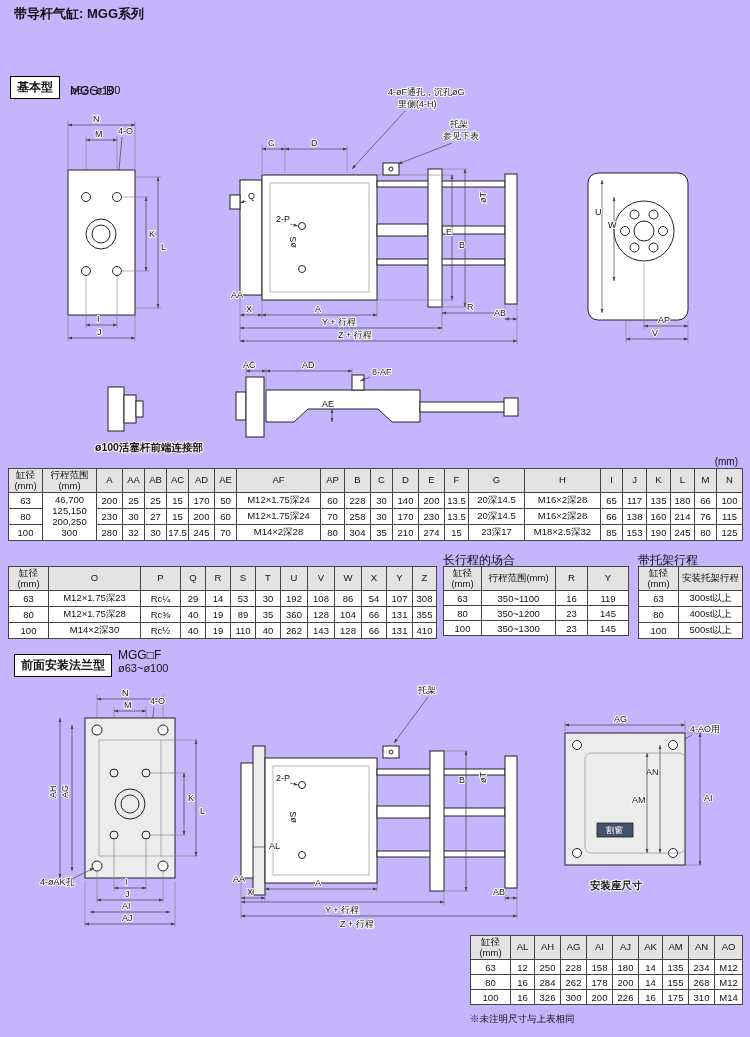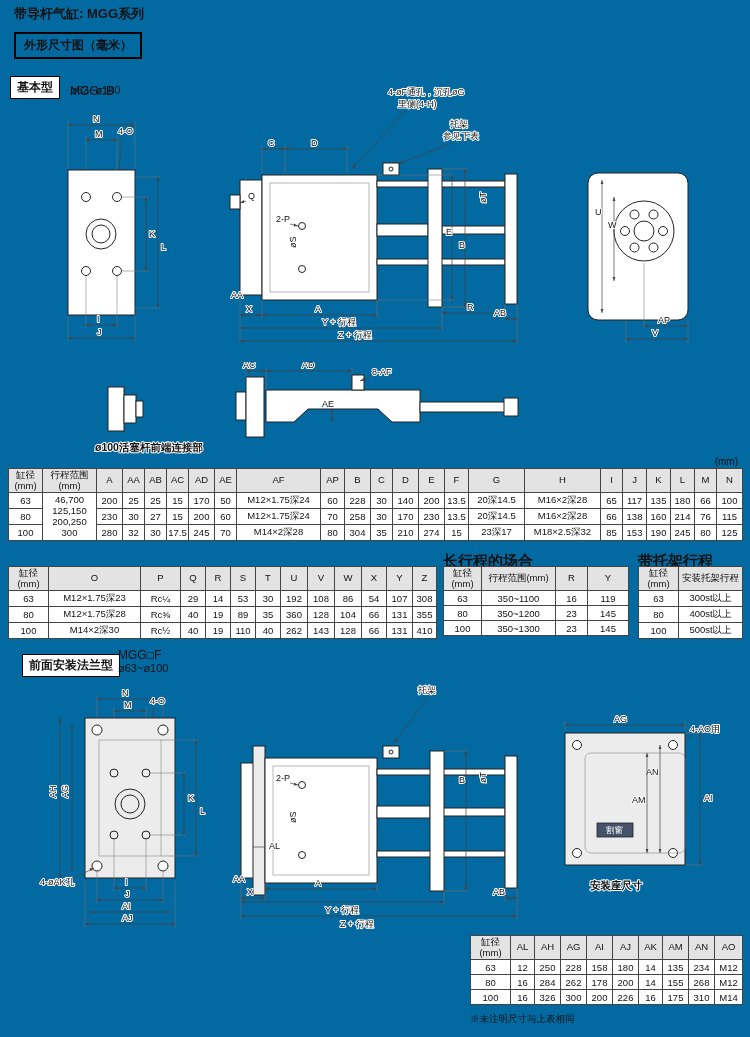--- a/index.html
+++ b/index.html
@@ -1,26 +1,26 @@
 <!DOCTYPE html>
 <html><head>
 <meta charset="utf-8">
 <style>
   * { box-sizing: border-box; margin: 0; padding: 0; }
   body { background:#fff; }
-  .page { position:relative; width:750px; height:1037px; background:#0369a1;
+  .page { position:relative; width:750px; height:1037px; background:#c4b5fd;
           font-family:"Liberation Sans", sans-serif; color:#111; overflow:hidden; }
   .abs { position:absolute; }
   .page-title { left:14px; top:5px; font-size:13px; font-weight:bold; }
   .dim-box { left:14px; top:32px; border:2px solid #000; padding:3px 8px; font-size:12px; font-weight:bold; }
   .sec-tag { border:1.5px solid #000; padding:2px 6px; font-size:12px; font-weight:bold; background:#fff; display:inline-block; }
   .model { font-size:12px; }
   .bore-range { font-size:11px; }
   .unit-note { font-size:10px; }
-  .tbl-title { font-size:15px;font-weight:bold; }
+  .tbl-title { font-size:12px; }
   .footnote { font-size:9.5px; }
 
   table.dims { border-collapse:collapse; table-layout:fixed; background:#fff; font-size:9.5px; }
   table.dims th, table.dims td { border:1px solid #444; text-align:center; padding:1px 1px; height:15px; white-space:nowrap; overflow:hidden; }
   table.dims th { background:#e3e3e3; font-weight:normal; white-space:normal; line-height:1.12; }
   table.dims td.stroke-cell { white-space:normal; line-height:1.15; vertical-align:middle; }
   table.dims td.stroke-cell div { text-align:center; }
 
   svg text { font-family:"Liberation Sans", sans-serif; font-size:9px; fill:#111;
              paint-order:stroke fill; stroke:#fff; stroke-width:2px; stroke-linejoin:round; }
@@ -34,21 +34,20 @@
   .ex { stroke:#777; stroke-width:0.55; fill:none; }
   .ld { stroke:#444; stroke-width:0.7; fill:none; }
   .dk { fill:#44536a; stroke:#222; stroke-width:0.8; }
 </style>
 </head>
 <body>
 
 <div class="page">
 
   <div class="abs page-title">带导杆气缸: MGG系列</div>
-  <div class="abs dim-box">外形尺寸图（毫米）</div>
 
   <div class="abs" style="left:10px;top:76px">
     <span class="sec-tag">基本型</span>
   </div>
   <div class="abs model" style="left:70px;top:84px">MGG□B</div>
   <div class="abs bore-range" style="left:70px;top:84px">ø63~ø100</div>
 
   <svg class="abs" style="left:0;top:85px" width="750" height="272" viewBox="0 0 750 272">
     <defs>
       <marker id="ar1" viewBox="0 0 10 10" refX="9" refY="5" markerWidth="7" markerHeight="7" orient="auto-start-reverse">
@@ -495,21 +494,21 @@
         <td>80</td>
         <td>400st以上</td>
       </tr>
       <tr>
         <td>100</td>
         <td>500st以上</td>
       </tr>
     </tbody>
   </table>
 
-  <div class="abs" style="left:22px;top:654px">
+  <div class="abs" style="left:14px;top:654px">
     <span class="sec-tag">前面安装法兰型</span>
   </div>
   <div class="abs model" style="left:118px;top:648px">MGG□F</div>
   <div class="abs bore-range" style="left:118px;top:662px">ø63~ø100</div>
 
   <svg class="abs" style="left:0;top:683px" width="750" height="250" viewBox="0 0 750 250">
     <defs>
       <marker id="ar3" viewBox="0 0 10 10" refX="9" refY="5" markerWidth="7" markerHeight="7" orient="auto-start-reverse">
         <path d="M0,1.8 L9,5 L0,8.2 Z" fill="#444"></path>
       </marker>

